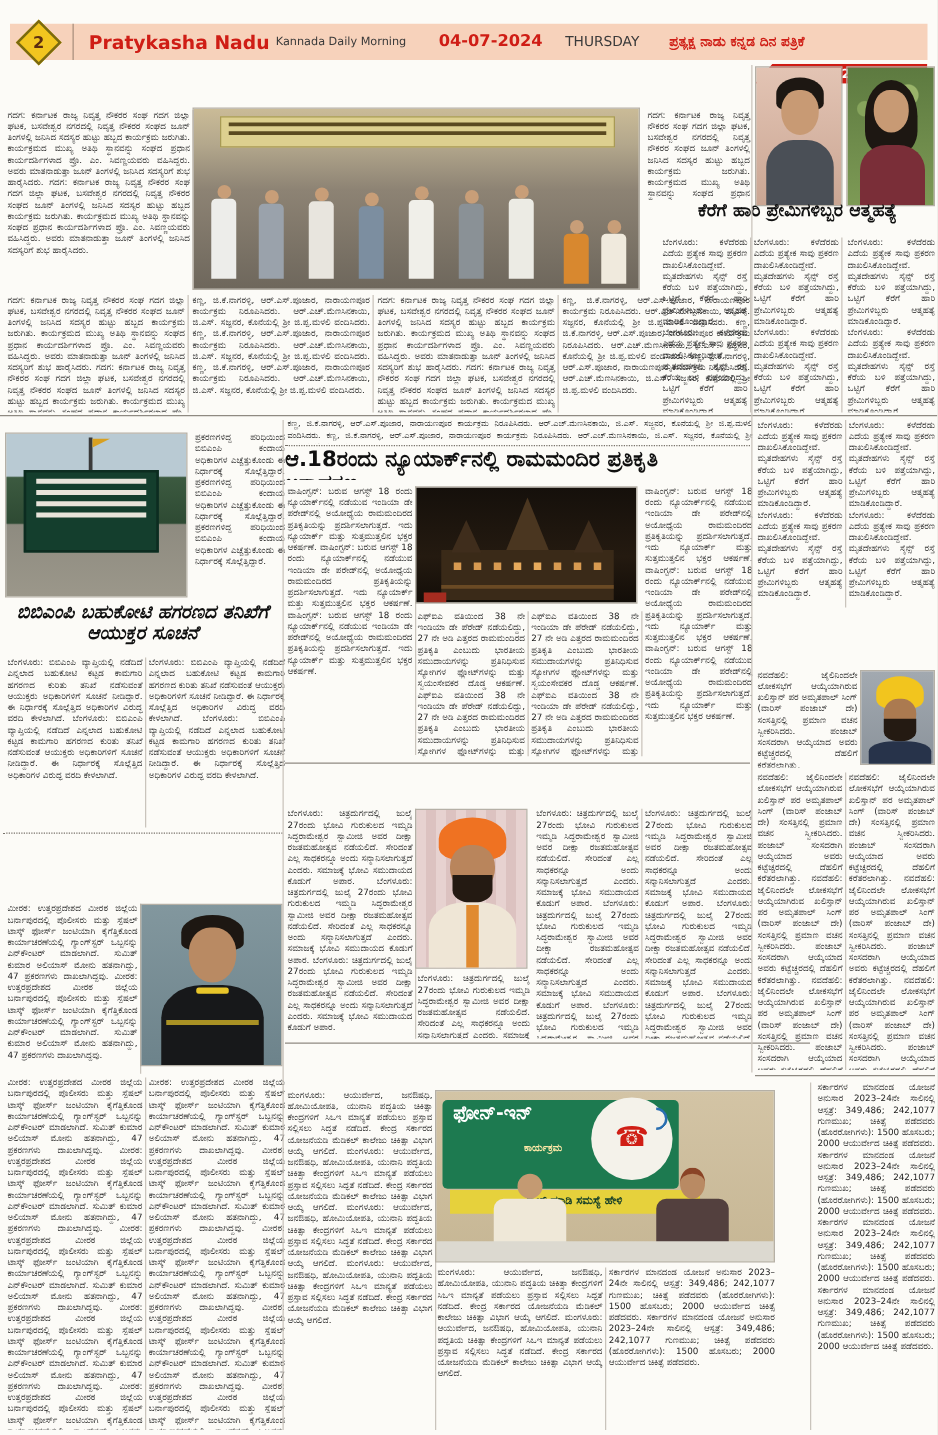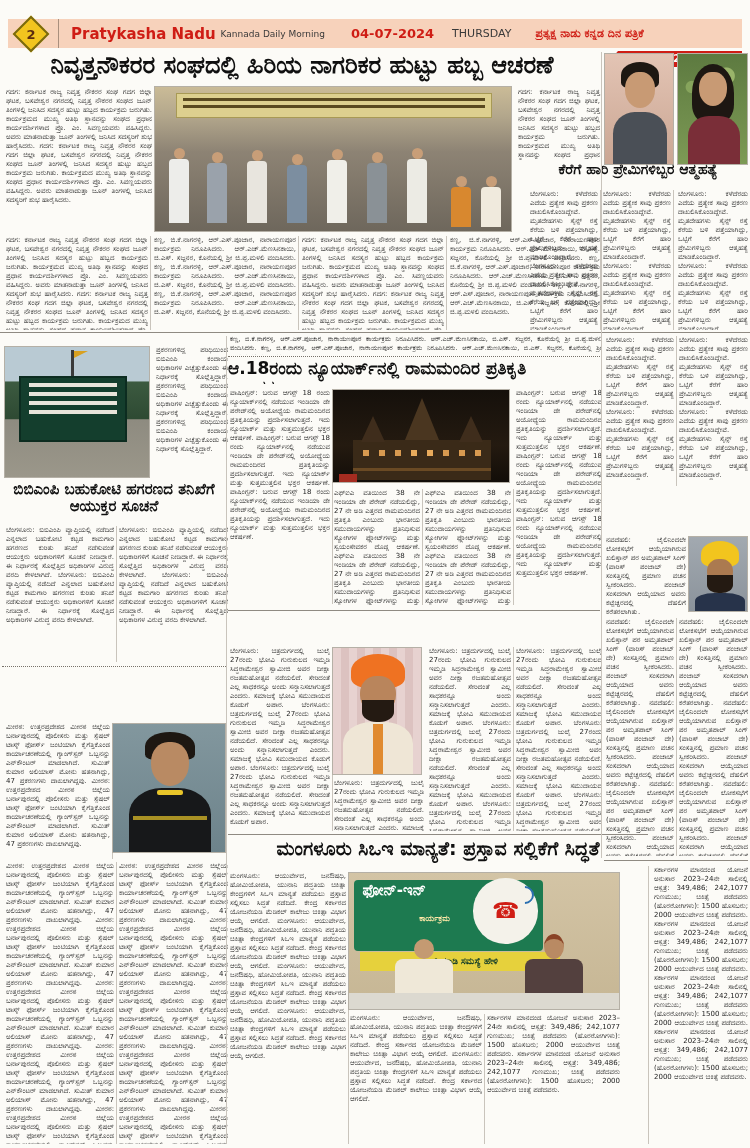--- a/index.html
+++ b/index.html
@@ -93,21 +93,20 @@
     <span class="paper-name">Pratykasha Nadu</span>
     <span class="paper-sub">Kannada Daily Morning</span>
     <span class="mast-date">04-07-2024</span>
     <span class="mast-day">THURSDAY</span>
     <span class="mast-kn">ಪ್ರತ್ಯಕ್ಷ ನಾಡು ಕನ್ನಡ ದಿನ ಪತ್ರಿಕೆ</span>
     <div id="date-box">
       <span>04-07-2024 ಗುರುವಾರ</span>
     </div>
   </div>
 
-  <div class="headline" style="left:6px;top:52px;width:592px;height:34px;font-size:24px;text-align:center;">ನಿವೃತ್ತನೌಕರರ ಸಂಘದಲ್ಲಿ ಹಿರಿಯ ನಾಗರಿಕರ ಹುಟ್ಟು ಹಬ್ಬ ಆಚರಣೆ</div>
 
   <div class="col rule-r" style="left:4px;top:88px;width:146px;height:144px;">ಗದಗ: ಕರ್ನಾಟಕ ರಾಜ್ಯ ನಿವೃತ್ತ ನೌಕರರ ಸಂಘ ಗದಗ ಜಿಲ್ಲಾ ಘಟಕ, ಬಸವೇಶ್ವರ ನಗರದಲ್ಲಿ ನಿವೃತ್ತ ನೌಕರರ ಸಂಘದ ಜೂನ್ ತಿಂಗಳಲ್ಲಿ ಜನಿಸಿದ ಸದಸ್ಯರ ಹುಟ್ಟು ಹಬ್ಬದ ಕಾರ್ಯಕ್ರಮ ಜರುಗಿತು. ಕಾರ್ಯಕ್ರಮದ ಮುಖ್ಯ ಅತಿಥಿ ಸ್ಥಾನವನ್ನು ಸಂಘದ ಪ್ರಧಾನ ಕಾರ್ಯದರ್ಶಿಗಳಾದ ಪ್ರೊ. ಎಂ. ಸಿವಣ್ಣಯವರು ವಹಿಸಿದ್ದರು. ಅವರು ಮಾತನಾಡುತ್ತಾ ಜೂನ್ ತಿಂಗಳಲ್ಲಿ ಜನಿಸಿದ ಸದಸ್ಯರಿಗೆ ಶುಭ ಹಾರೈಸಿದರು. ಗದಗ: ಕರ್ನಾಟಕ ರಾಜ್ಯ ನಿವೃತ್ತ ನೌಕರರ ಸಂಘ ಗದಗ ಜಿಲ್ಲಾ ಘಟಕ, ಬಸವೇಶ್ವರ ನಗರದಲ್ಲಿ ನಿವೃತ್ತ ನೌಕರರ ಸಂಘದ ಜೂನ್ ತಿಂಗಳಲ್ಲಿ ಜನಿಸಿದ ಸದಸ್ಯರ ಹುಟ್ಟು ಹಬ್ಬದ ಕಾರ್ಯಕ್ರಮ ಜರುಗಿತು. ಕಾರ್ಯಕ್ರಮದ ಮುಖ್ಯ ಅತಿಥಿ ಸ್ಥಾನವನ್ನು ಸಂಘದ ಪ್ರಧಾನ ಕಾರ್ಯದರ್ಶಿಗಳಾದ ಪ್ರೊ. ಎಂ. ಸಿವಣ್ಣಯವರು ವಹಿಸಿದ್ದರು. ಅವರು ಮಾತನಾಡುತ್ತಾ ಜೂನ್ ತಿಂಗಳಲ್ಲಿ ಜನಿಸಿದ ಸದಸ್ಯರಿಗೆ ಶುಭ ಹಾರೈಸಿದರು.</div>
 
   <div id="ph-group" class="photo" style="left:154px;top:86px;width:358px;height:146px;">
     <div class="banner">
       <i></i>
         <i></i>
     </div>
     <div class="fig" style="left:14px;bottom:8px;">
         <div class="head"></div>
@@ -213,21 +212,21 @@
     <div class="flag"></div>
     <div class="board">
       <i></i>
       <i></i>
       <i></i>
       <i></i>
     </div>
   </div>
   <div class="col" style="left:154px;top:346px;width:72px;height:132px;">ಪ್ರಕರಣಗಳಿದ್ದ ಪರಿಧಿಯಿಂದ ಬಿಬಿಎಂಪಿ ಕಂದಾಯ ಅಧಿಕಾರಿಗಳ ಎಚ್ಚೆತ್ತುಕೊಂಡು ಈ ನಿರ್ಧಾರಕ್ಕೆ ಸೊಲ್ಲೆತ್ತಿದ್ದಾರೆ. ಪ್ರಕರಣಗಳಿದ್ದ ಪರಿಧಿಯಿಂದ ಬಿಬಿಎಂಪಿ ಕಂದಾಯ ಅಧಿಕಾರಿಗಳ ಎಚ್ಚೆತ್ತುಕೊಂಡು ಈ ನಿರ್ಧಾರಕ್ಕೆ ಸೊಲ್ಲೆತ್ತಿದ್ದಾರೆ. ಪ್ರಕರಣಗಳಿದ್ದ ಪರಿಧಿಯಿಂದ ಬಿಬಿಎಂಪಿ ಕಂದಾಯ ಅಧಿಕಾರಿಗಳ ಎಚ್ಚೆತ್ತುಕೊಂಡು ಈ ನಿರ್ಧಾರಕ್ಕೆ ಸೊಲ್ಲೆತ್ತಿದ್ದಾರೆ.</div>
 
-  <div class="headline" style="left:2px;top:481px;width:224px;height:42px;font-size:15px;text-align:center;">ಬಿಬಿಎಂಪಿ ಬಹುಕೋಟಿ ಹಗರಣದ ತನಿಖೆಗೆ ಆಯುಕ್ತರ ಸೂಚನೆ</div>
+  <div class="headline" style="left:2px;top:481px;width:224px;height:42px;font-size:15px;text-align:center;font-style:italic;">ಬಿಬಿಎಂಪಿ ಬಹುಕೋಟಿ ಹಗರಣದ ತನಿಖೆಗೆ ಆಯುಕ್ತರ ಸೂಚನೆ</div>
 
   <div class="col rule-r" style="left:4px;top:526px;width:108px;height:136px;">ಬೆಂಗಳೂರು: ಬಿಬಿಎಂಪಿ ವ್ಯಾಪ್ತಿಯಲ್ಲಿ ನಡೆದಿದೆ ಎನ್ನಲಾದ ಬಹುಕೋಟಿ ಕಟ್ಟಡ ಕಾಮಗಾರಿ ಹಗರಣದ ಕುರಿತು ತನಿಖೆ ನಡೆಸುವಂತೆ ಆಯುಕ್ತರು ಅಧಿಕಾರಿಗಳಿಗೆ ಸೂಚನೆ ನೀಡಿದ್ದಾರೆ. ಈ ನಿರ್ಧಾರಕ್ಕೆ ಸೊಲ್ಲೆತ್ತಿದ ಅಧಿಕಾರಿಗಳ ವಿರುದ್ಧ ವರದಿ ಕೇಳಲಾಗಿದೆ. ಬೆಂಗಳೂರು: ಬಿಬಿಎಂಪಿ ವ್ಯಾಪ್ತಿಯಲ್ಲಿ ನಡೆದಿದೆ ಎನ್ನಲಾದ ಬಹುಕೋಟಿ ಕಟ್ಟಡ ಕಾಮಗಾರಿ ಹಗರಣದ ಕುರಿತು ತನಿಖೆ ನಡೆಸುವಂತೆ ಆಯುಕ್ತರು ಅಧಿಕಾರಿಗಳಿಗೆ ಸೂಚನೆ ನೀಡಿದ್ದಾರೆ. ಈ ನಿರ್ಧಾರಕ್ಕೆ ಸೊಲ್ಲೆತ್ತಿದ ಅಧಿಕಾರಿಗಳ ವಿರುದ್ಧ ವರದಿ ಕೇಳಲಾಗಿದೆ.</div>
   <div class="col" style="left:117px;top:526px;width:109px;height:136px;">ಬೆಂಗಳೂರು: ಬಿಬಿಎಂಪಿ ವ್ಯಾಪ್ತಿಯಲ್ಲಿ ನಡೆದಿದೆ ಎನ್ನಲಾದ ಬಹುಕೋಟಿ ಕಟ್ಟಡ ಕಾಮಗಾರಿ ಹಗರಣದ ಕುರಿತು ತನಿಖೆ ನಡೆಸುವಂತೆ ಆಯುಕ್ತರು ಅಧಿಕಾರಿಗಳಿಗೆ ಸೂಚನೆ ನೀಡಿದ್ದಾರೆ. ಈ ನಿರ್ಧಾರಕ್ಕೆ ಸೊಲ್ಲೆತ್ತಿದ ಅಧಿಕಾರಿಗಳ ವಿರುದ್ಧ ವರದಿ ಕೇಳಲಾಗಿದೆ. ಬೆಂಗಳೂರು: ಬಿಬಿಎಂಪಿ ವ್ಯಾಪ್ತಿಯಲ್ಲಿ ನಡೆದಿದೆ ಎನ್ನಲಾದ ಬಹುಕೋಟಿ ಕಟ್ಟಡ ಕಾಮಗಾರಿ ಹಗರಣದ ಕುರಿತು ತನಿಖೆ ನಡೆಸುವಂತೆ ಆಯುಕ್ತರು ಅಧಿಕಾರಿಗಳಿಗೆ ಸೂಚನೆ ನೀಡಿದ್ದಾರೆ. ಈ ನಿರ್ಧಾರಕ್ಕೆ ಸೊಲ್ಲೆತ್ತಿದ ಅಧಿಕಾರಿಗಳ ವಿರುದ್ಧ ವರದಿ ಕೇಳಲಾಗಿದೆ.</div>
 
   <div class="hrule-dot" style="left:2px;top:666px;width:224px;"></div>
 
 
   <div class="col rule-r" style="left:4px;top:723px;width:104px;height:136px;">ಮೀರಠ: ಉತ್ತರಪ್ರದೇಶದ ಮೀರಠ ಜಿಲ್ಲೆಯ ಬರ್ನಾಪುರದಲ್ಲಿ ಪೊಲೀಸರು ಮತ್ತು ಸ್ಪೆಷಲ್ ಟಾಸ್ಕ್ ಫೋರ್ಸ್ ಜಂಟಿಯಾಗಿ ಕೈಗೆತ್ತಿಕೊಂಡ ಕಾರ್ಯಾಚರಣೆಯಲ್ಲಿ ಗ್ಯಾಂಗ್‌ಸ್ಟರ್ ಒಬ್ಬನನ್ನು ಎನ್‌ಕೌಂಟರ್ ಮಾಡಲಾಗಿದೆ. ಸುಮಿತ್ ಕುಮಾರ ಅಲಿಯಾಸ್ ಮೋನು ಹತನಾಗಿದ್ದು, 47 ಪ್ರಕರಣಗಳು ದಾಖಲಾಗಿದ್ದವು. ಮೀರಠ: ಉತ್ತರಪ್ರದೇಶದ ಮೀರಠ ಜಿಲ್ಲೆಯ ಬರ್ನಾಪುರದಲ್ಲಿ ಪೊಲೀಸರು ಮತ್ತು ಸ್ಪೆಷಲ್ ಟಾಸ್ಕ್ ಫೋರ್ಸ್ ಜಂಟಿಯಾಗಿ ಕೈಗೆತ್ತಿಕೊಂಡ ಕಾರ್ಯಾಚರಣೆಯಲ್ಲಿ ಗ್ಯಾಂಗ್‌ಸ್ಟರ್ ಒಬ್ಬನನ್ನು ಎನ್‌ಕೌಂಟರ್ ಮಾಡಲಾಗಿದೆ. ಸುಮಿತ್ ಕುಮಾರ ಅಲಿಯಾಸ್ ಮೋನು ಹತನಾಗಿದ್ದು, 47 ಪ್ರಕರಣಗಳು ದಾಖಲಾಗಿದ್ದವು.</div>
 
   <div id="ph-gang" class="photo" style="left:112px;top:723px;width:114px;height:130px;">
@@ -266,21 +265,20 @@
     <div class="face" style="left:18px;top:22px;width:26px;height:26px;background:#ab7a50;"></div>
     <div class="beard" style="left:18px;top:38px;width:26px;height:18px;"></div>
     <div class="shirt" style="left:6px;top:56px;width:50px;height:20px;background:#27334a;"></div>
   </div>
 
   <div class="col rule-r" style="left:604px;top:618px;width:68px;height:238px;">ನವದೆಹಲಿ: ಜೈಲಿನಿಂದಲೇ ಲೋಕಸಭೆಗೆ ಆಯ್ಕೆಯಾಗಿರುವ ಖಲಿಸ್ತಾನ್ ಪರ ಅಮೃತಪಾಲ್ ಸಿಂಗ್ (ವಾರಿಸ್ ಪಂಜಾಬ್ ದೇ) ಸಂಸತ್ತಿನಲ್ಲಿ ಪ್ರಮಾಣ ವಚನ ಸ್ವೀಕರಿಸಿದರು. ಪಂಜಾಬ್ ಸಂಸದರಾಗಿ ಆಯ್ಕೆಯಾದ ಅವರು ಕಟ್ಟೆಚ್ಚರದಲ್ಲಿ ದೆಹಲಿಗೆ ಕರೆತರಲಾಗಿತ್ತು. ನವದೆಹಲಿ: ಜೈಲಿನಿಂದಲೇ ಲೋಕಸಭೆಗೆ ಆಯ್ಕೆಯಾಗಿರುವ ಖಲಿಸ್ತಾನ್ ಪರ ಅಮೃತಪಾಲ್ ಸಿಂಗ್ (ವಾರಿಸ್ ಪಂಜಾಬ್ ದೇ) ಸಂಸತ್ತಿನಲ್ಲಿ ಪ್ರಮಾಣ ವಚನ ಸ್ವೀಕರಿಸಿದರು. ಪಂಜಾಬ್ ಸಂಸದರಾಗಿ ಆಯ್ಕೆಯಾದ ಅವರು ಕಟ್ಟೆಚ್ಚರದಲ್ಲಿ ದೆಹಲಿಗೆ ಕರೆತರಲಾಗಿತ್ತು. ನವದೆಹಲಿ: ಜೈಲಿನಿಂದಲೇ ಲೋಕಸಭೆಗೆ ಆಯ್ಕೆಯಾಗಿರುವ ಖಲಿಸ್ತಾನ್ ಪರ ಅಮೃತಪಾಲ್ ಸಿಂಗ್ (ವಾರಿಸ್ ಪಂಜಾಬ್ ದೇ) ಸಂಸತ್ತಿನಲ್ಲಿ ಪ್ರಮಾಣ ವಚನ ಸ್ವೀಕರಿಸಿದರು. ಪಂಜಾಬ್ ಸಂಸದರಾಗಿ ಆಯ್ಕೆಯಾದ ಅವರು ಕಟ್ಟೆಚ್ಚರದಲ್ಲಿ ದೆಹಲಿಗೆ ಕರೆತರಲಾಗಿತ್ತು. ನವದೆಹಲಿ: ಜೈಲಿನಿಂದಲೇ ಲೋಕಸಭೆಗೆ ಆಯ್ಕೆಯಾಗಿರುವ ಖಲಿಸ್ತಾನ್ ಪರ ಅಮೃತಪಾಲ್ ಸಿಂಗ್ (ವಾರಿಸ್ ಪಂಜಾಬ್ ದೇ) ಸಂಸತ್ತಿನಲ್ಲಿ ಪ್ರಮಾಣ ವಚನ ಸ್ವೀಕರಿಸಿದರು. ಪಂಜಾಬ್ ಸಂಸದರಾಗಿ ಆಯ್ಕೆಯಾದ ಅವರು ಕಟ್ಟೆಚ್ಚರದಲ್ಲಿ ದೆಹಲಿಗೆ ಕರೆತರಲಾಗಿತ್ತು.</div>
   <div class="col" style="left:677px;top:618px;width:69px;height:238px;">ನವದೆಹಲಿ: ಜೈಲಿನಿಂದಲೇ ಲೋಕಸಭೆಗೆ ಆಯ್ಕೆಯಾಗಿರುವ ಖಲಿಸ್ತಾನ್ ಪರ ಅಮೃತಪಾಲ್ ಸಿಂಗ್ (ವಾರಿಸ್ ಪಂಜಾಬ್ ದೇ) ಸಂಸತ್ತಿನಲ್ಲಿ ಪ್ರಮಾಣ ವಚನ ಸ್ವೀಕರಿಸಿದರು. ಪಂಜಾಬ್ ಸಂಸದರಾಗಿ ಆಯ್ಕೆಯಾದ ಅವರು ಕಟ್ಟೆಚ್ಚರದಲ್ಲಿ ದೆಹಲಿಗೆ ಕರೆತರಲಾಗಿತ್ತು. ನವದೆಹಲಿ: ಜೈಲಿನಿಂದಲೇ ಲೋಕಸಭೆಗೆ ಆಯ್ಕೆಯಾಗಿರುವ ಖಲಿಸ್ತಾನ್ ಪರ ಅಮೃತಪಾಲ್ ಸಿಂಗ್ (ವಾರಿಸ್ ಪಂಜಾಬ್ ದೇ) ಸಂಸತ್ತಿನಲ್ಲಿ ಪ್ರಮಾಣ ವಚನ ಸ್ವೀಕರಿಸಿದರು. ಪಂಜಾಬ್ ಸಂಸದರಾಗಿ ಆಯ್ಕೆಯಾದ ಅವರು ಕಟ್ಟೆಚ್ಚರದಲ್ಲಿ ದೆಹಲಿಗೆ ಕರೆತರಲಾಗಿತ್ತು. ನವದೆಹಲಿ: ಜೈಲಿನಿಂದಲೇ ಲೋಕಸಭೆಗೆ ಆಯ್ಕೆಯಾಗಿರುವ ಖಲಿಸ್ತಾನ್ ಪರ ಅಮೃತಪಾಲ್ ಸಿಂಗ್ (ವಾರಿಸ್ ಪಂಜಾಬ್ ದೇ) ಸಂಸತ್ತಿನಲ್ಲಿ ಪ್ರಮಾಣ ವಚನ ಸ್ವೀಕರಿಸಿದರು. ಪಂಜಾಬ್ ಸಂಸದರಾಗಿ ಆಯ್ಕೆಯಾದ ಅವರು ಕಟ್ಟೆಚ್ಚರದಲ್ಲಿ ದೆಹಲಿಗೆ ಕರೆತರಲಾಗಿತ್ತು. ನವದೆಹಲಿ: ಜೈಲಿನಿಂದಲೇ ಲೋಕಸಭೆಗೆ ಆಯ್ಕೆಯಾಗಿರುವ ಖಲಿಸ್ತಾನ್ ಪರ ಅಮೃತಪಾಲ್ ಸಿಂಗ್ (ವಾರಿಸ್ ಪಂಜಾಬ್ ದೇ) ಸಂಸತ್ತಿನಲ್ಲಿ ಪ್ರಮಾಣ ವಚನ ಸ್ವೀಕರಿಸಿದರು. ಪಂಜಾಬ್ ಸಂಸದರಾಗಿ ಆಯ್ಕೆಯಾದ ಅವರು ಕಟ್ಟೆಚ್ಚರದಲ್ಲಿ ದೆಹಲಿಗೆ ಕರೆತರಲಾಗಿತ್ತು.</div>
 
   <div class="hrule" style="left:604px;top:860px;width:144px;"></div>
 
-  <div class="headline" style="left:230px;top:838px;width:416px;height:28px;font-size:19px;text-align:center;">ಮಂಗಳೂರು ಸಿಒಇ ಮಾನ್ಯತೆ: ಪ್ರಸ್ತಾವ ಸಲ್ಲಿಕೆಗೆ ಸಿದ್ಧತೆ</div>
 
   <div class="col rule-r" style="left:228px;top:872px;width:116px;height:272px;">ಮಂಗಳೂರು: ಆಯುರ್ವೇದ, ಜನಔಷಧಿ, ಹೋಮಿಯೋಪತಿ, ಯುನಾನಿ ಪದ್ಧತಿಯ ಚಿಕಿತ್ಸಾ ಕೇಂದ್ರಗಳಿಗೆ ಸಿಒಇ ಮಾನ್ಯತೆ ಪಡೆಯಲು ಪ್ರಸ್ತಾವ ಸಲ್ಲಿಸಲು ಸಿದ್ಧತೆ ನಡೆದಿದೆ. ಕೇಂದ್ರ ಸರ್ಕಾರದ ಯೋಜನೆಯಡಿ ಮೆಡಿಕಲ್ ಕಾಲೇಜು ಚಿಕಿತ್ಸಾ ವಿಭಾಗ ಆಯ್ಕೆ ಆಗಲಿದೆ. ಮಂಗಳೂರು: ಆಯುರ್ವೇದ, ಜನಔಷಧಿ, ಹೋಮಿಯೋಪತಿ, ಯುನಾನಿ ಪದ್ಧತಿಯ ಚಿಕಿತ್ಸಾ ಕೇಂದ್ರಗಳಿಗೆ ಸಿಒಇ ಮಾನ್ಯತೆ ಪಡೆಯಲು ಪ್ರಸ್ತಾವ ಸಲ್ಲಿಸಲು ಸಿದ್ಧತೆ ನಡೆದಿದೆ. ಕೇಂದ್ರ ಸರ್ಕಾರದ ಯೋಜನೆಯಡಿ ಮೆಡಿಕಲ್ ಕಾಲೇಜು ಚಿಕಿತ್ಸಾ ವಿಭಾಗ ಆಯ್ಕೆ ಆಗಲಿದೆ. ಮಂಗಳೂರು: ಆಯುರ್ವೇದ, ಜನಔಷಧಿ, ಹೋಮಿಯೋಪತಿ, ಯುನಾನಿ ಪದ್ಧತಿಯ ಚಿಕಿತ್ಸಾ ಕೇಂದ್ರಗಳಿಗೆ ಸಿಒಇ ಮಾನ್ಯತೆ ಪಡೆಯಲು ಪ್ರಸ್ತಾವ ಸಲ್ಲಿಸಲು ಸಿದ್ಧತೆ ನಡೆದಿದೆ. ಕೇಂದ್ರ ಸರ್ಕಾರದ ಯೋಜನೆಯಡಿ ಮೆಡಿಕಲ್ ಕಾಲೇಜು ಚಿಕಿತ್ಸಾ ವಿಭಾಗ ಆಯ್ಕೆ ಆಗಲಿದೆ. ಮಂಗಳೂರು: ಆಯುರ್ವೇದ, ಜನಔಷಧಿ, ಹೋಮಿಯೋಪತಿ, ಯುನಾನಿ ಪದ್ಧತಿಯ ಚಿಕಿತ್ಸಾ ಕೇಂದ್ರಗಳಿಗೆ ಸಿಒಇ ಮಾನ್ಯತೆ ಪಡೆಯಲು ಪ್ರಸ್ತಾವ ಸಲ್ಲಿಸಲು ಸಿದ್ಧತೆ ನಡೆದಿದೆ. ಕೇಂದ್ರ ಸರ್ಕಾರದ ಯೋಜನೆಯಡಿ ಮೆಡಿಕಲ್ ಕಾಲೇಜು ಚಿಕಿತ್ಸಾ ವಿಭಾಗ ಆಯ್ಕೆ ಆಗಲಿದೆ.</div>
 
   <div id="ph-phone" class="photo" style="left:348px;top:872px;width:272px;height:138px;">
     <div class="greenbanner"></div>
     <div class="bannertext">ಫೋನ್-ಇನ್</div>
     <div class="bannersub">ಕಾರ್ಯಕ್ರಮ</div>
     <div class="oval">
       <span class="phoneglyph">☎</span>
       <span class="wifi"></span>

